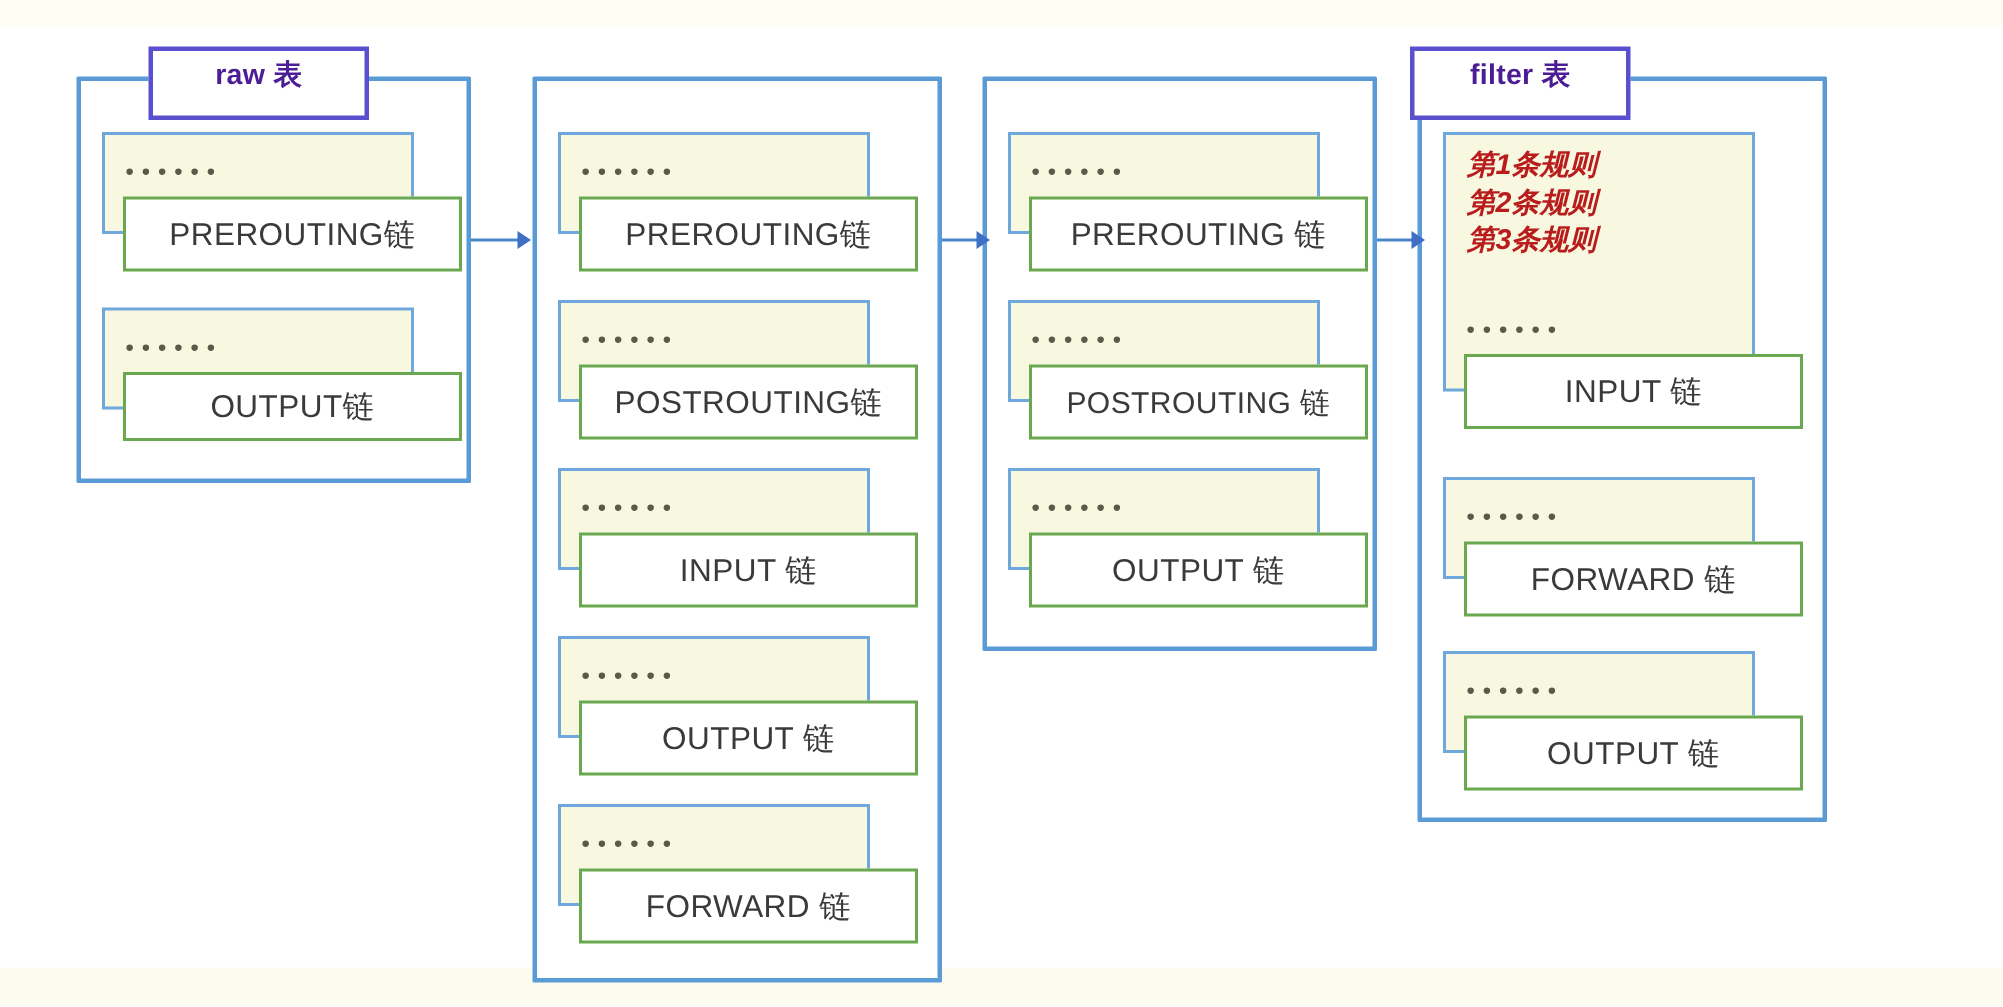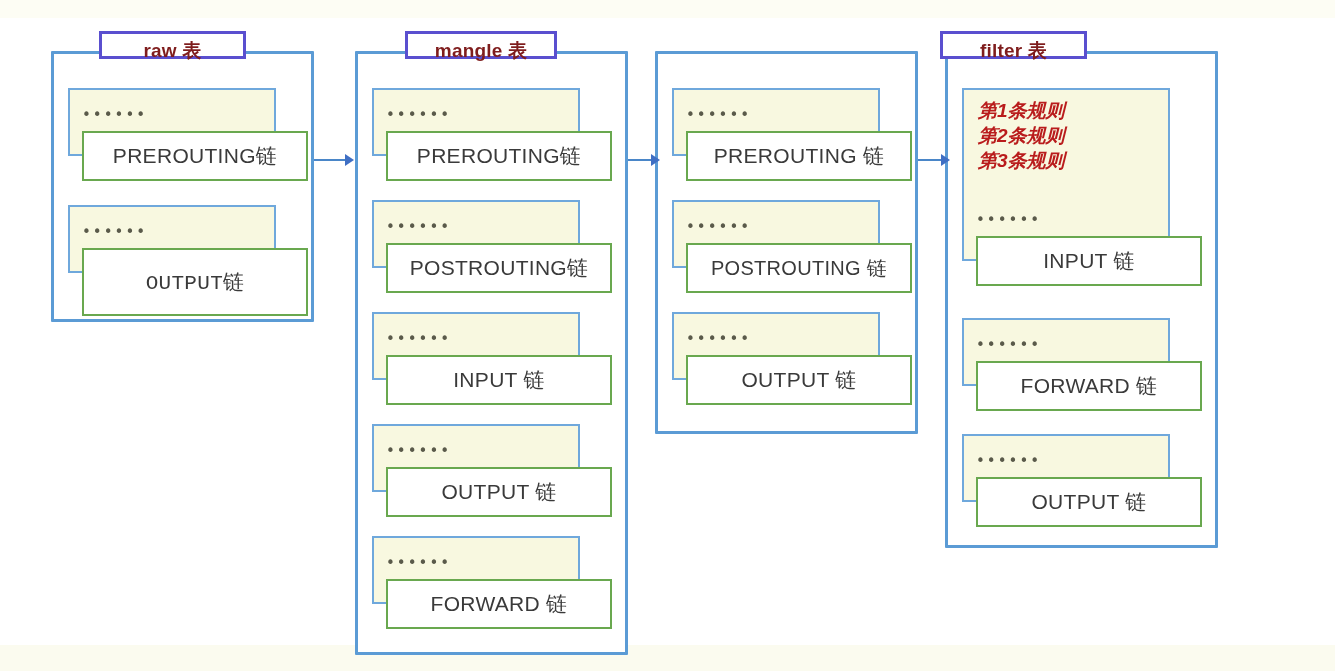--- a/index.html
+++ b/index.html
@@ -42,26 +42,26 @@
     border: 3px solid #5b9bd5;
     background: #ffffff;
     border-radius: 1px;
   }
   
   .table-title {
     position: absolute;
     box-sizing: border-box;
     border: 3px solid #5a4fcf;
     background: #ffffff;
-    height: 28px;
+    height: 49px;
     line-height: 34px;
     text-align: center;
     font-size: 19px;
     font-weight: bold;
-    color: #7f1d1d;
+    color: #4c1d95;
     letter-spacing: 0.2px;
     z-index: 6;
     white-space: nowrap;
   }
 
   
   .chain {
     position: absolute;
   }
   .chain-pad {
@@ -149,30 +149,29 @@
 
   <div class="chain" style="left:68px; top:88px; width:240px; height:95px;">
     <div class="chain-pad" style="width:208px; height:68px;"></div>
     <div class="dots">••••••</div>
     <div class="chain-plate" style="left:14px; top:43px; width:226px; height:50px;">PREROUTING链</div>
   </div>
 
   <div class="chain" style="left:68px; top:205px; width:240px; height:95px;">
     <div class="chain-pad" style="width:208px; height:68px;"></div>
     <div class="dots">••••••</div>
-    <div class="chain-plate" style="left:14px; top:43px; width:226px; height:68px;font-family:Liberation Mono, monospace;">OUTPUT链</div>
+    <div class="chain-plate" style="left:14px; top:43px; width:226px; height:46px;">OUTPUT链</div>
   </div>
 
   <div class="arrow" style="left:314px; top:154px; width:41px;">
     <div class="shaft" style="width:32px;"></div>
     <div class="head" style="left:31px;"></div>
   </div>
 
   <div class="table-box" style="left:355px; top:51px; width:273px; height:604px;"></div>
-  <div class="table-title" style="left:405px; top:31px; width:152px;">mangle 表</div>
 
   <div class="chain" style="left:372px; top:88px; width:240px; height:95px;">
     <div class="chain-pad" style="width:208px; height:68px;"></div>
     <div class="dots">••••••</div>
     <div class="chain-plate" style="left:14px; top:43px; width:226px; height:50px;">PREROUTING链</div>
   </div>
 
   <div class="chain" style="left:372px; top:200px; width:240px; height:95px;">
     <div class="chain-pad" style="width:208px; height:68px;"></div>
     <div class="dots">••••••</div>

